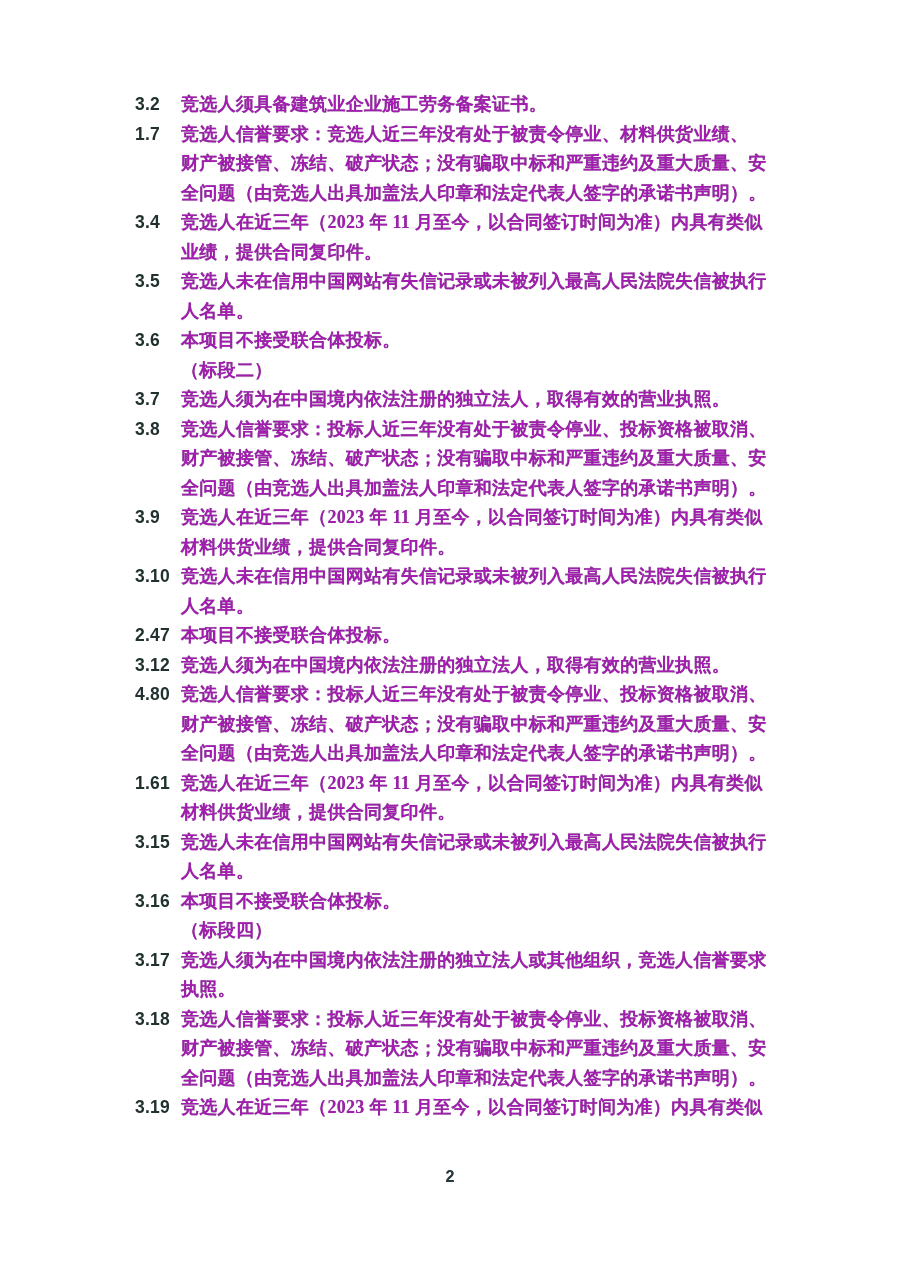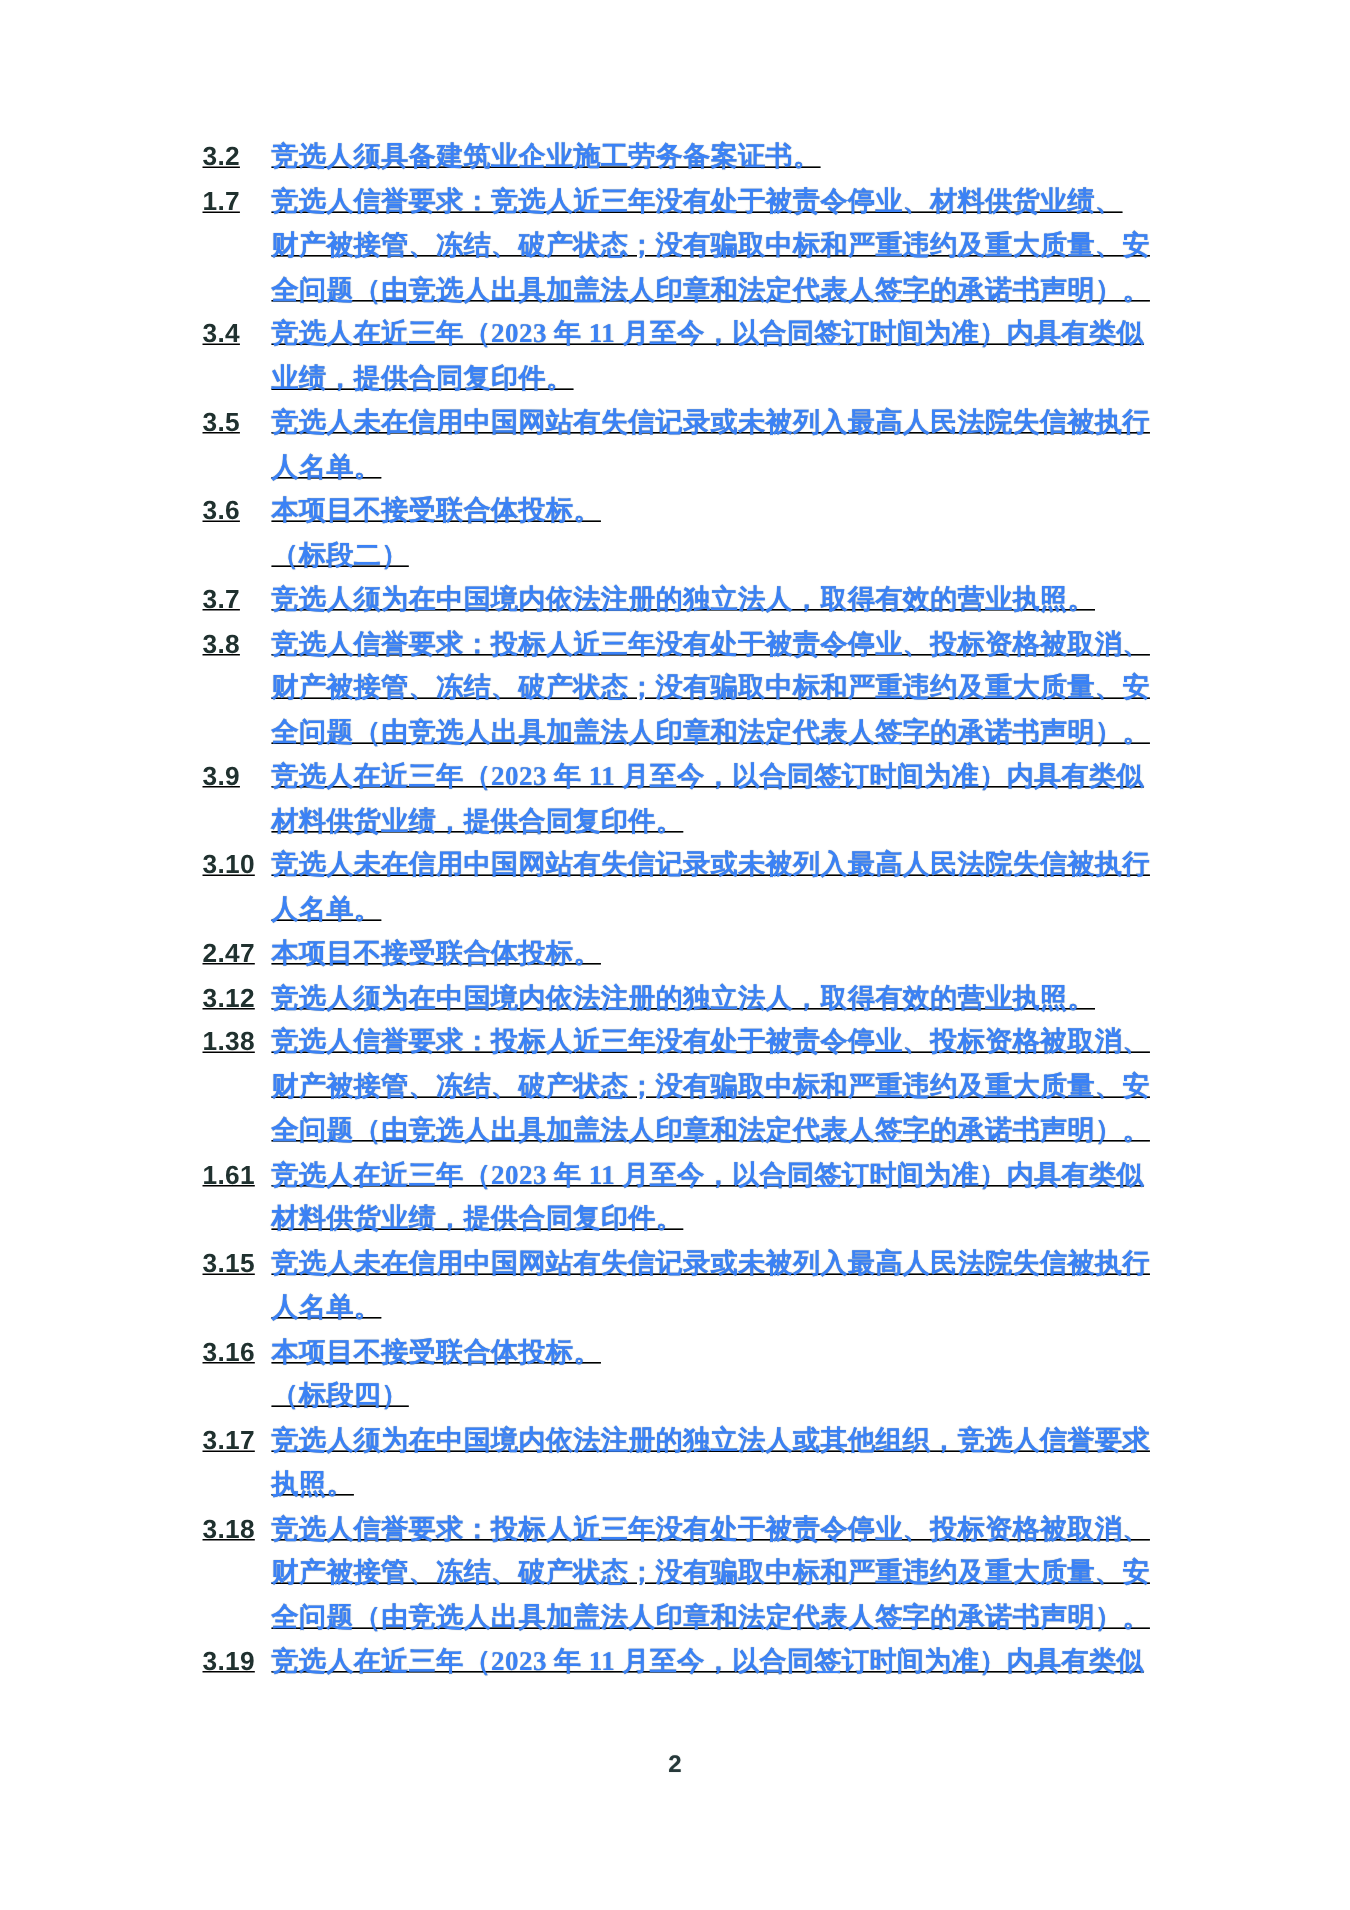--- a/index.html
+++ b/index.html
@@ -18,39 +18,38 @@
   }
   .clauses {
     position: absolute;
     left: 135px;
     top: 90px;
     width: 745px;
   }
   .clause-row {
     display: flex;
     align-items: flex-start;
-    text-decoration: underline;
   }
   .clause-num {
     flex: 0 0 46px;
     width: 46px;
     font-family: "Liberation Sans", "DejaVu Sans", sans-serif;
     font-size: 17.5px;
     line-height: 29.5px;
     font-weight: 700;
     color: #20312f;
     letter-spacing: 0.2px;
   }
   .clause-text {
     flex: 0 0 698px;
     width: 698px;
     font-size: 18px;
     line-height: 29.5px;
     font-weight: 600;
-    color: #3b82f6;
+    color: #a21caf;
     letter-spacing: 0.3px;
     white-space: pre-line;
     text-shadow: 0 0 0.7px rgba(32, 54, 48, 0.55);
   }
   .section-row .clause-text {
     font-weight: 600;
   }
   .page-number {
     position: absolute;
     left: 0;
@@ -119,21 +118,21 @@
       </div>
       <div class="clause-row">
         <span class="clause-num">2.47</span>
         <div class="clause-text">本项目不接受联合体投标。</div>
       </div>
       <div class="clause-row">
         <span class="clause-num">3.12</span>
         <div class="clause-text">竞选人须为在中国境内依法注册的独立法人，取得有效的营业执照。</div>
       </div>
       <div class="clause-row">
-        <span class="clause-num">1.38</span>
+        <span class="clause-num">4.80</span>
         <div class="clause-text">竞选人信誉要求：投标人近三年没有处于被责令停业、投标资格被取消、
 财产被接管、冻结、破产状态；没有骗取中标和严重违约及重大质量、安
 全问题（由竞选人出具加盖法人印章和法定代表人签字的承诺书声明）。</div>
       </div>
       <div class="clause-row">
         <span class="clause-num">1.61</span>
         <div class="clause-text">竞选人在近三年（2023 年 11 月至今，以合同签订时间为准）内具有类似
 材料供货业绩，提供合同复印件。</div>
       </div>
       <div class="clause-row">

